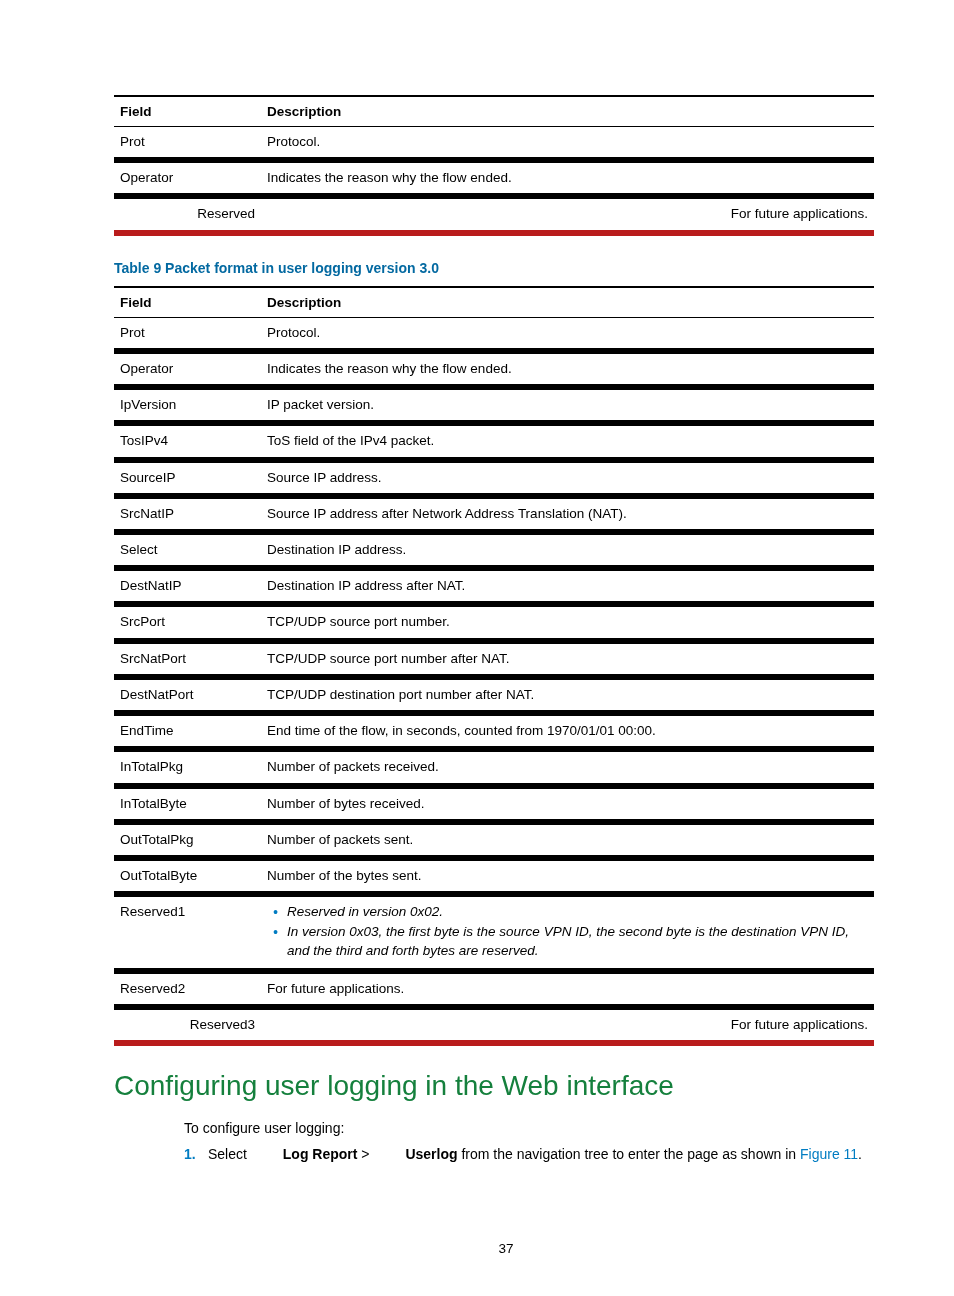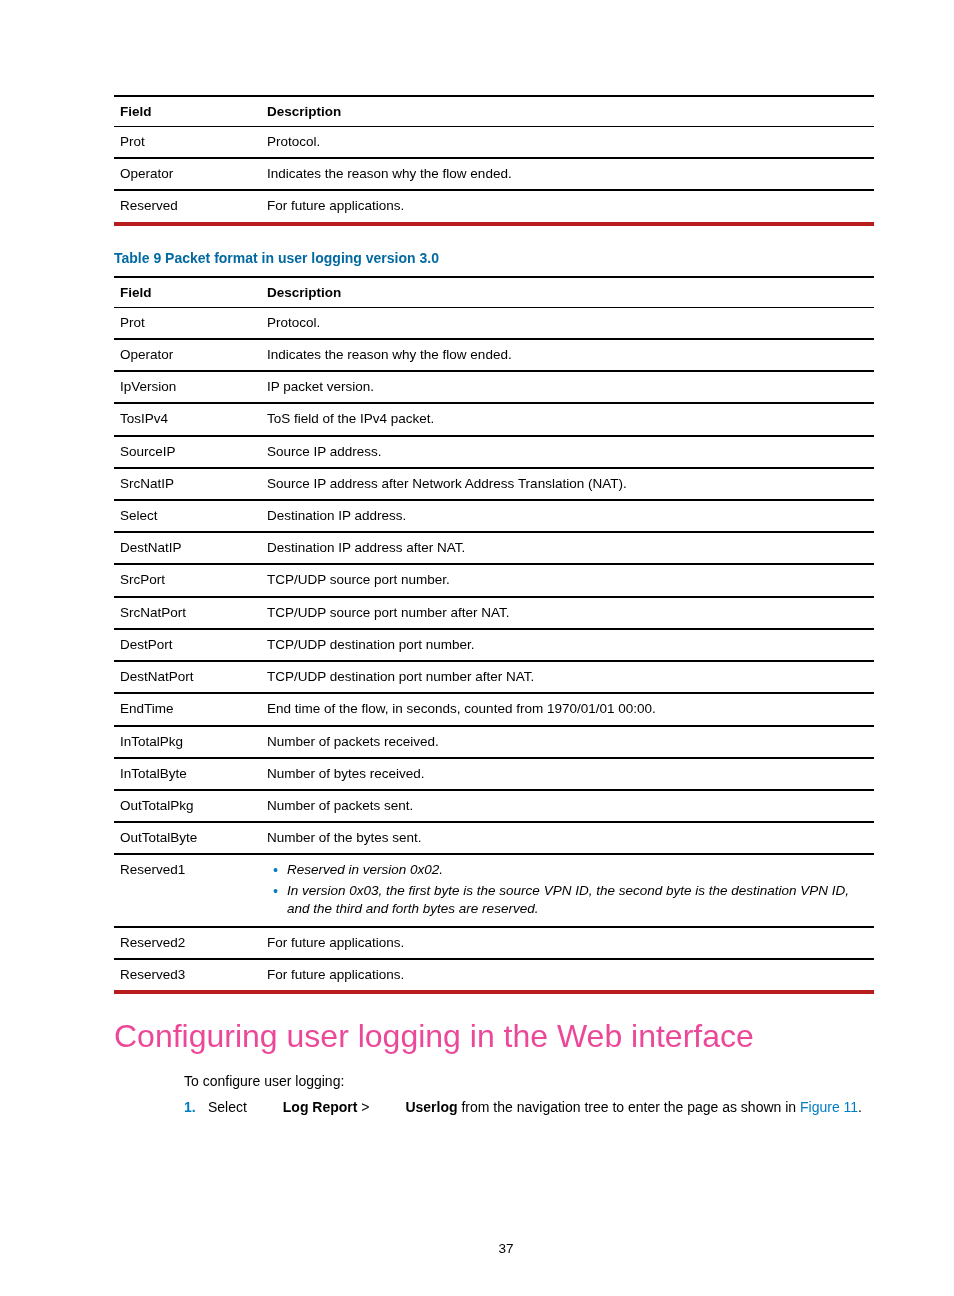--- a/index.html
+++ b/index.html
@@ -27,24 +27,25 @@
     border-top: 2px solid #000;
     border-bottom: 1.2px solid #000;
   }
   th {
     text-align: left;
     font-weight: bold;
     padding: 7px 6px 7px 6px;
     vertical-align: top;
   }
   tbody tr {
-    border-bottom: 2px solid #000000;
+    border-bottom: 6px solid #000000;
   }
   tbody tr:last-child {
-    border-bottom: 4px solid #b91c1c;
+    border-bottom: 6px solid #b91c1c;
+    text-align: right;
   }
   td {
     padding: 6px 6px 6px 6px;
     vertical-align: top;
     line-height: 1.35;
   }
   td.field-col {
     width: 135px;
   }
   .caption {
@@ -69,22 +70,22 @@
     color: #007cc2;
     position: absolute;
     left: -14px;
     font-size: 14px;
     line-height: 1;
     top: 2px;
   }
   h1.section-heading {
     font-family: Arial, sans-serif;
     font-weight: normal;
-    color: #ec4899;
-    font-size: 32px;
+    color: #15803d;
+    font-size: 28px;
     margin: 24px 0 18px 0;
     letter-spacing: 0px;
   }
   .body-text {
     margin-left: 70px;
     font-size: 14px;
   }
   .intro {
     margin-bottom: 10px;
   }
@@ -185,24 +186,20 @@
         </tr>
         <tr>
           <td class="field-col">SrcPort</td>
           <td>TCP/UDP source port number.</td>
         </tr>
         <tr>
           <td class="field-col">SrcNatPort</td>
           <td>TCP/UDP source port number after NAT.</td>
         </tr>
         <tr>
-          <td class="field-col">DestPort</td>
-          <td>TCP/UDP destination port number.</td>
-        </tr>
-        <tr>
           <td class="field-col">DestNatPort</td>
           <td>TCP/UDP destination port number after NAT.</td>
         </tr>
         <tr>
           <td class="field-col">EndTime</td>
           <td>End time of the flow, in seconds, counted from 1970/01/01 00:00.</td>
         </tr>
         <tr>
           <td class="field-col">InTotalPkg</td>
           <td>Number of packets received.</td>

